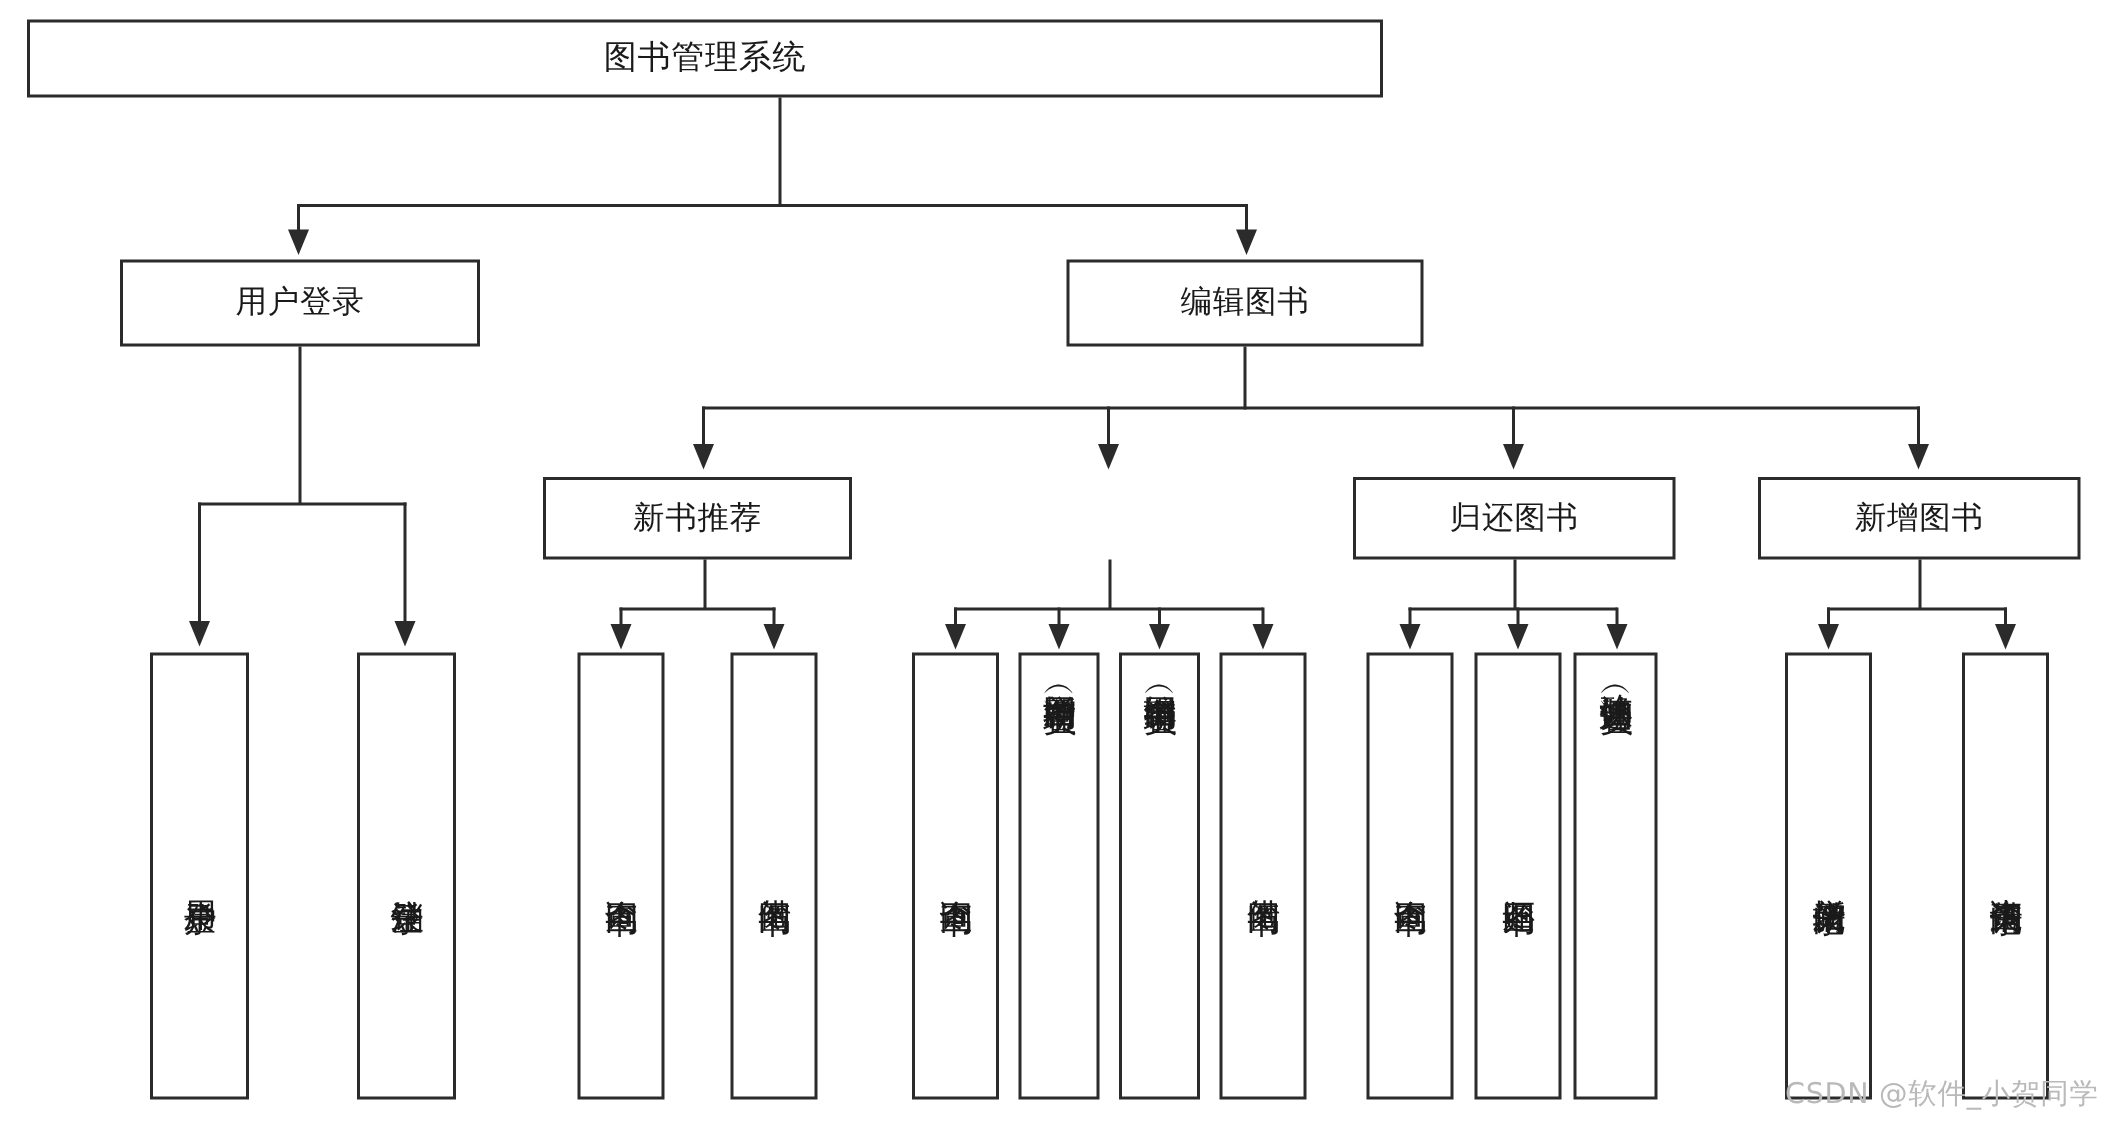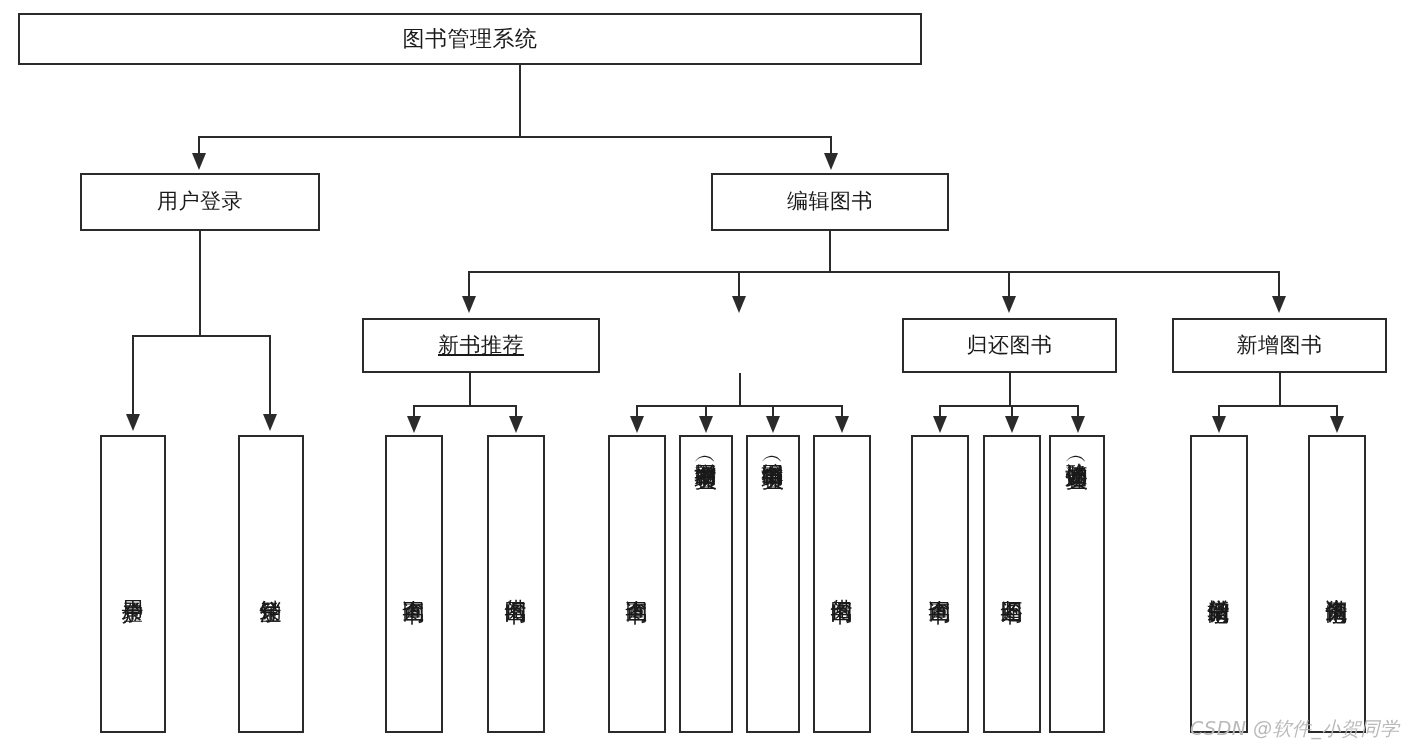--- a/index.html
+++ b/index.html
@@ -117,21 +117,21 @@
   <div class="edge edge-h" style="left:468px; top:271px; width:812px; height:2px;"></div>
   <div class="edge edge-v" style="left:468px; top:271px; width:2px; height:26px;"></div>
   <div class="arrow" style="left:462px; top:296px;"></div>
   <div class="edge edge-v" style="left:738px; top:271px; width:2px; height:26px;"></div>
   <div class="arrow" style="left:732px; top:296px;"></div>
   <div class="edge edge-v" style="left:1008px; top:271px; width:2px; height:26px;"></div>
   <div class="arrow" style="left:1002px; top:296px;"></div>
   <div class="edge edge-v" style="left:1278px; top:271px; width:2px; height:26px;"></div>
   <div class="arrow" style="left:1272px; top:296px;"></div>
 
-  <div class="node node-h" style="left:362px; top:318px; width:238px; height:55px;text-decoration:underline;">
+  <div class="node node-h" style="left:362px; top:318px; width:206px; height:55px;">
     <span class="label">新书推荐</span>
   </div>
   <div class="node node-h" style="left:902px; top:318px; width:215px; height:55px;">
     <span class="label">归还图书</span>
   </div>
   <div class="node node-h" style="left:1172px; top:318px; width:215px; height:55px;">
     <span class="label">新增图书</span>
   </div>
 
   <div class="edge edge-v" style="left:469px; top:373px; width:2px; height:33px;"></div>
@@ -205,15 +205,15 @@
     <span class="vlabel">确认归还（管理员）</span>
   </div>
 
   <div class="node node-v center-v" style="left:1190px; top:435px; width:58px; height:298px;">
     <span class="vlabel">新增借阅记录</span>
   </div>
   <div class="node node-v center-v" style="left:1308px; top:435px; width:58px; height:298px;">
     <span class="vlabel">查询借阅记录</span>
   </div>
 
-  <div class="watermark" style="left:1190px; top:716px;font-style:italic;">CSDN @软件_小贺同学</div>
+  <div class="watermark" style="left:1190px; top:716px;">CSDN @软件_小贺同学</div>
 
 </div>
 
 </body></html>

